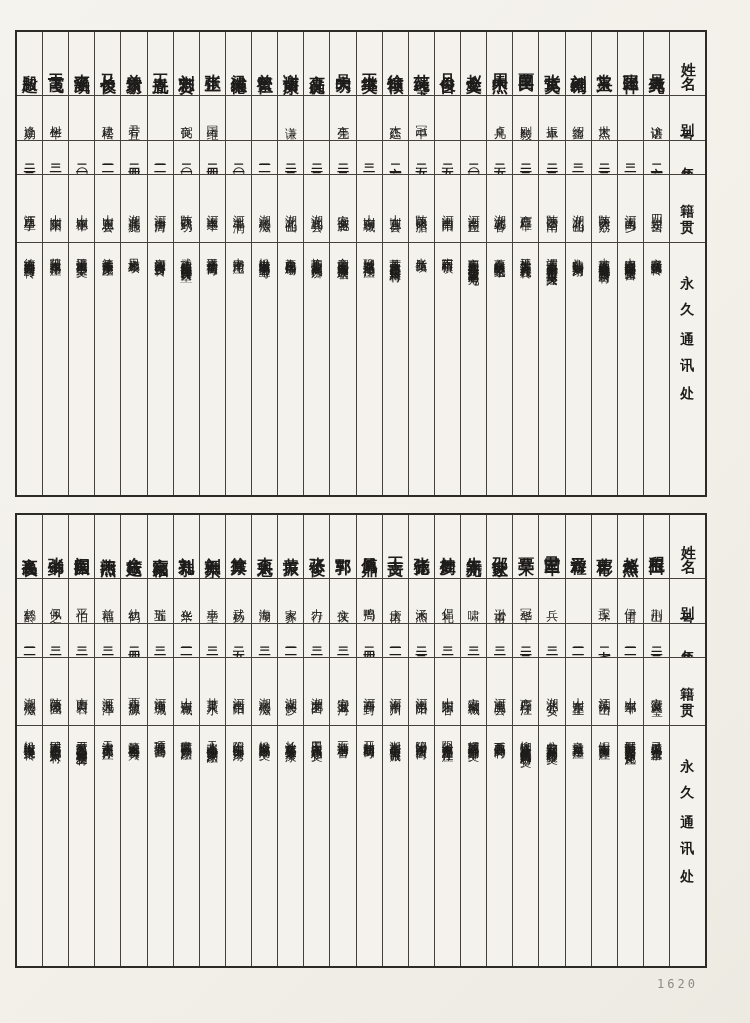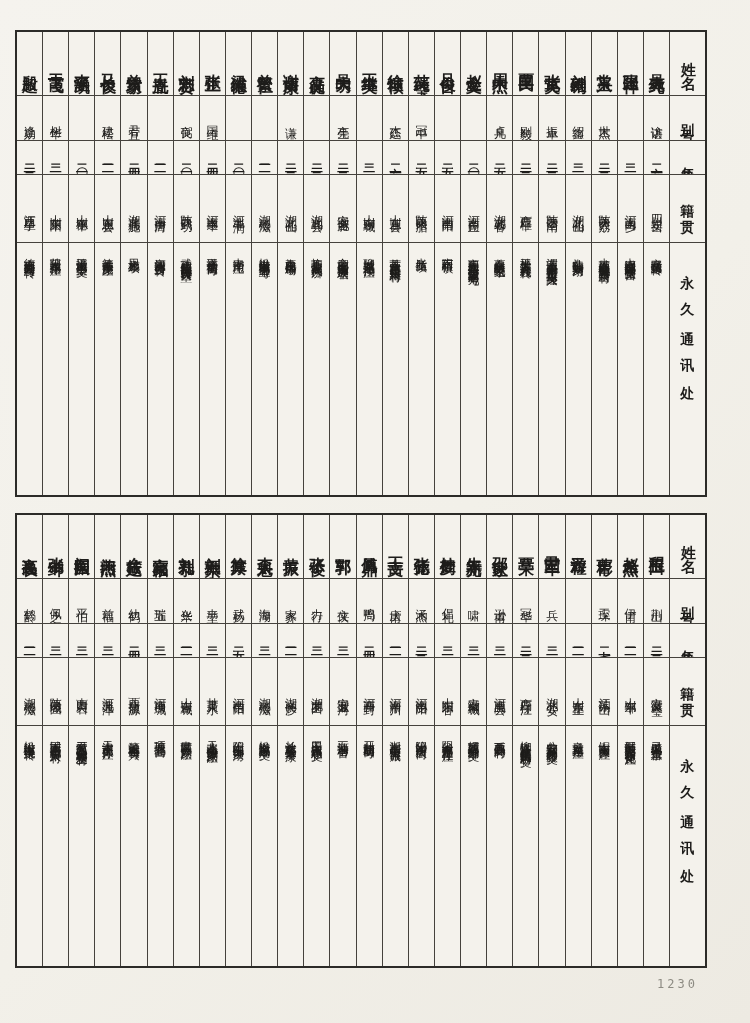--- a/index.html
+++ b/index.html
@@ -1003,14 +1003,14 @@
         </div>
     <div class="cell c-native">
           <span class="vtext native-text">湖北松滋</span>
         </div>
     <div class="cell c-addr">
           <span class="vtext addr-text">松滋街河市李悦来转</span>
         </div>
   </div>
 </div>
 
-  <div class="page-number">1230</div>
+  <div class="page-number">1620</div>
 </div>
 
 </body></html>

